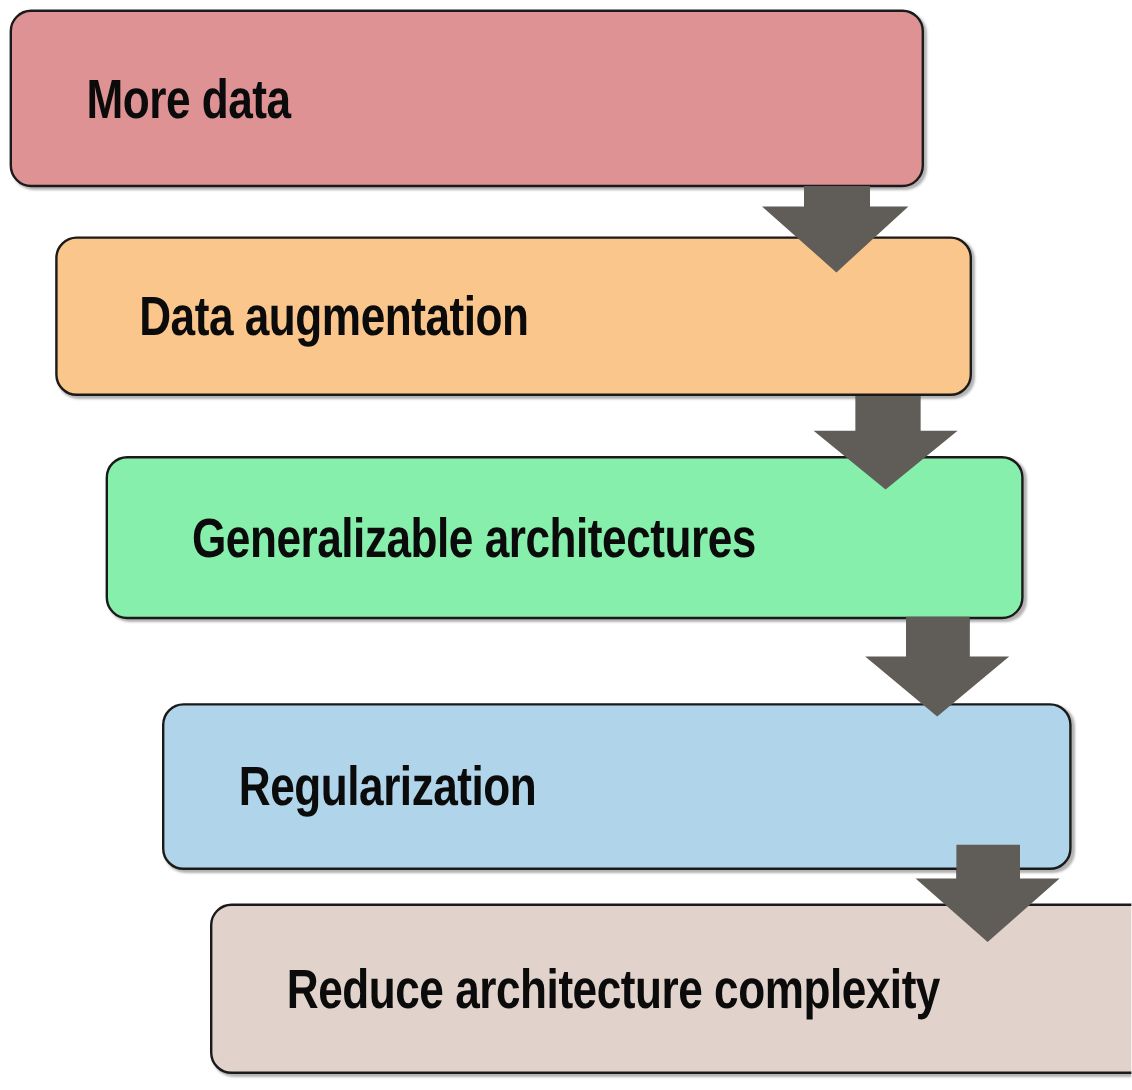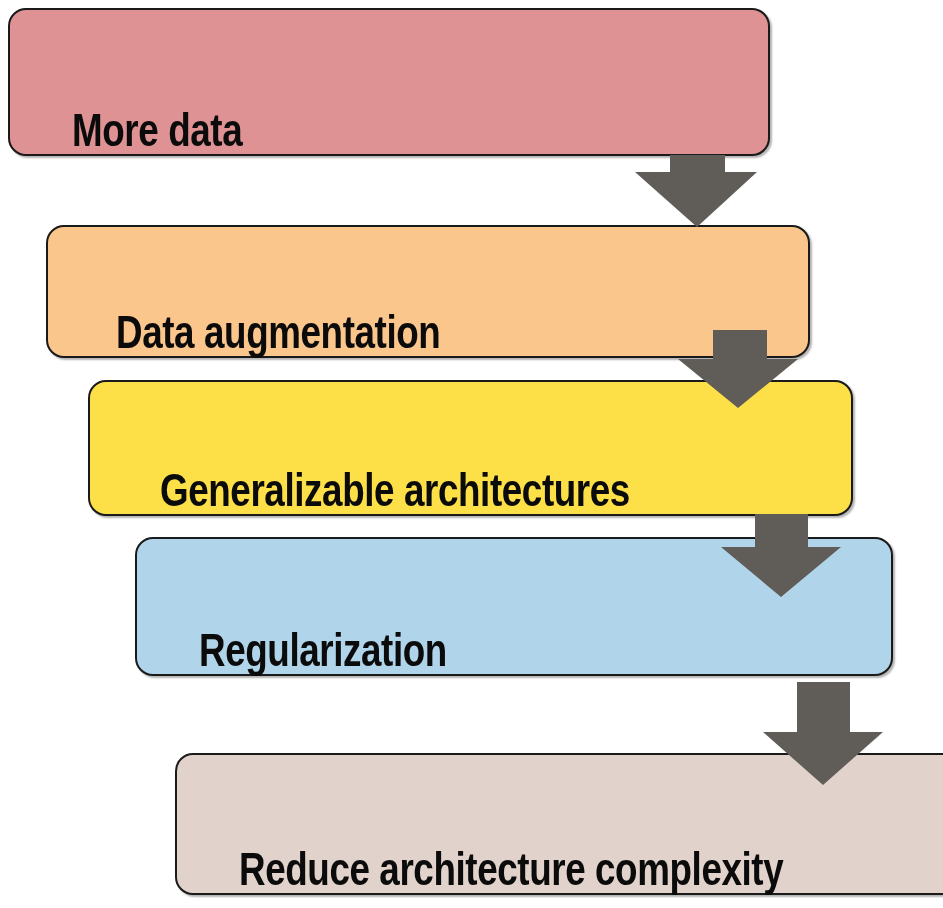--- a/index.html
+++ b/index.html
@@ -29,40 +29,40 @@
   .arrow-layer.under { z-index: 1; }
   .arrow-layer.over  { z-index: 3; }
 
   .node {
     position: absolute;
     box-sizing: border-box;
     border: 2.5px solid #1a1a1a;
     border-radius: 18px;
     z-index: 2;
     display: flex;
-    align-items: flex-end;
+    align-items: center;
     box-shadow: 2px 2px 2px rgba(0,0,0,0.30);
   }
   .node-label {
     font-family: "Liberation Sans Narrow", "Liberation Sans", "DejaVu Sans", sans-serif;
     font-weight: 700;
     color: #0b0b0b;
     font-size: 46px;
     line-height: 1.05;
     letter-spacing: -0.5px;
     transform: scaleX(0.80);
     transform-origin: left center;
     white-space: nowrap;
   }
 
   
   #node-0 { left: 8px;   top: 8px;   width: 762px; height: 148px; }
-  #node-1 { left: 46px;  top: 197px; width: 764px; height: 133px; margin-top: 28px; }
+  #node-1 { left: 46px;  top: 197px; width: 764px; height: 133px; }
   #node-2 { left: 88px;  top: 380px; width: 765px; height: 136px; }
-  #node-3 { left: 135px; top: 537px; width: 758px; height: 139px; }
+  #node-3 { left: 135px; top: 586px; width: 758px; height: 139px; }
   #node-4 { left: 175px; top: 753px; width: 839px; height: 142px; }
 
   #node-0 .node-label { margin-left: 62px; }
   #node-1 .node-label { margin-left: 68px; }
   #node-2 .node-label { margin-left: 70px; }
   #node-3 .node-label { margin-left: 62px; }
   #node-4 .node-label { margin-left: 62px; }
 </style>
 </head>
 <body>
@@ -81,21 +81,21 @@
   </svg>
 
   <div class="node" id="node-0" style="background: rgb(222, 146, 148);">
     <span class="node-label">More data</span>
   </div>
 
   <div class="node" id="node-1" style="background: rgb(250, 198, 140);">
     <span class="node-label">Data augmentation</span>
   </div>
 
-  <div class="node" id="node-2" style="background: #fde047;">
+  <div class="node" id="node-2" style="background: #86efac;">
     <span class="node-label">Generalizable architectures</span>
   </div>
 
   <div class="node" id="node-3" style="background: rgb(176, 212, 234);">
     <span class="node-label">Regularization</span>
   </div>
 
   <div class="node" id="node-4" style="background: rgb(225, 211, 203);">
     <span class="node-label">Reduce architecture complexity</span>
   </div>

